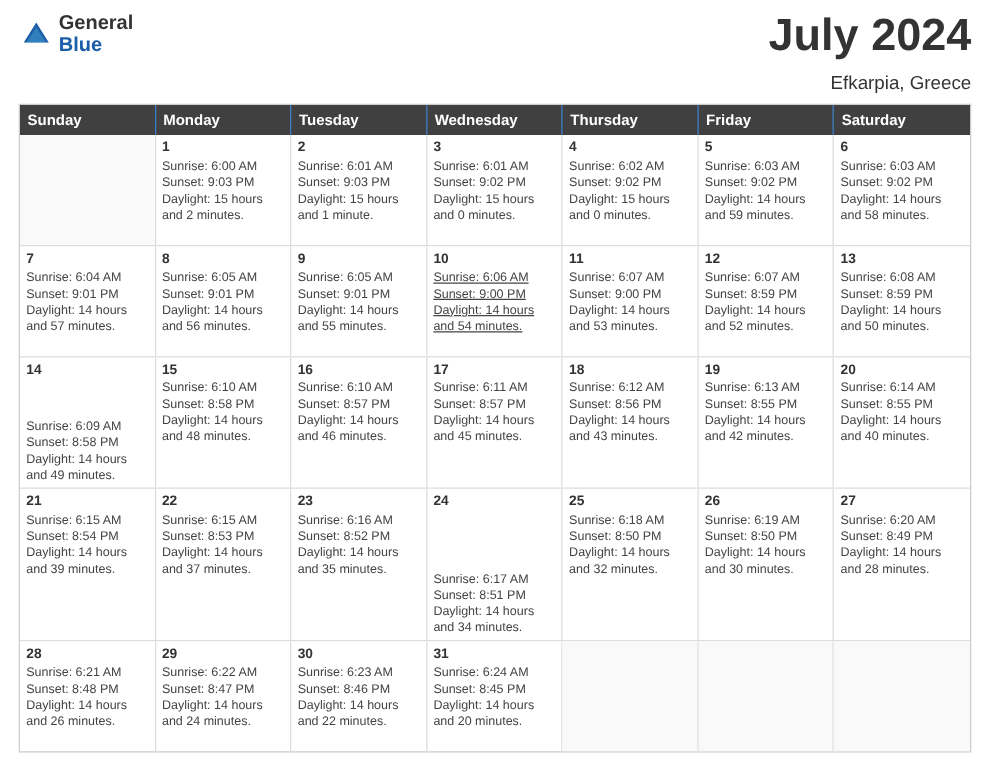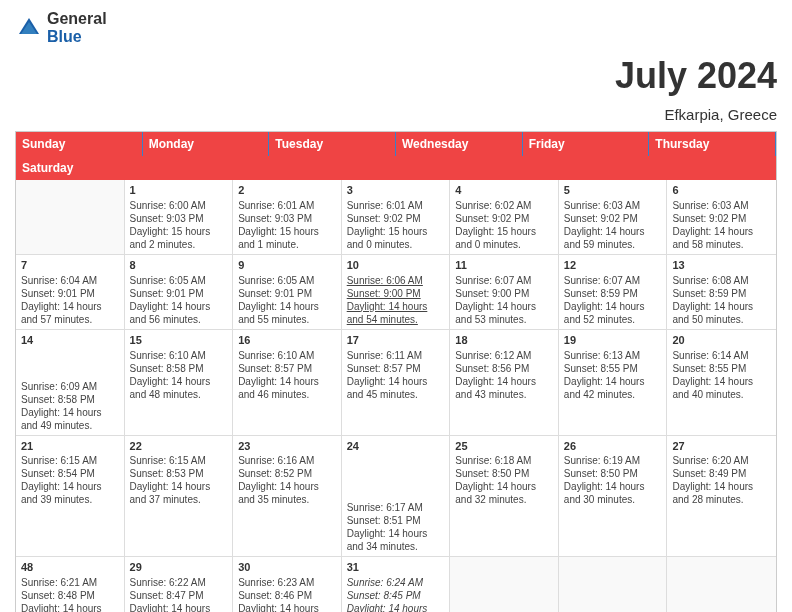--- a/index.html
+++ b/index.html
@@ -48,37 +48,36 @@
       height: 28px;
     }
     .title-block {
       text-align: right;
     }
     .title-month {
       font-size: 36px;
       font-weight: bold;
       color: #333;
       line-height: 1;
-      margin-top: 48px;
     }
     .title-location {
       font-size: 15px;
       color: #333;
       margin-top: 12px;
     }
     .calendar {
       flex: 1;
       display: flex;
       flex-direction: column;
       border: 1px solid #ccc;
     }
     .cal-header {
       display: grid;
-      grid-template-columns: repeat(6, 1fr);
-      background: #ef4444;
+      grid-template-columns: repeat(7, 1fr);
+      background: #404040;
     }
     .cal-header-cell {
       color: #fff;
       font-size: 12px;
       font-weight: bold;
       padding: 5px 6px;
       text-align: left;
       border-right: 1px solid #3a7fc8;
     }
     .cal-header-cell:last-child { border-right: none; }
@@ -136,22 +135,22 @@
       <div class="title-location">Efkarpia, Greece</div>
     </div>
   </div>
 
   <div class="calendar">
     <div class="cal-header">
       <div class="cal-header-cell">Sunday</div>
       <div class="cal-header-cell">Monday</div>
       <div class="cal-header-cell">Tuesday</div>
       <div class="cal-header-cell">Wednesday</div>
+      <div class="cal-header-cell">Thursday</div>
       <div class="cal-header-cell">Friday</div>
-      <div class="cal-header-cell">Thursday</div>
       <div class="cal-header-cell">Saturday</div>
     </div>
     <div class="cal-body" id="cal-body">
     <div class="cal-row">
           <div class="cal-cell empty"></div>
           <div class="cal-cell">
             <div class="day-num">1</div>
             <div class="day-info" style="white-space: pre-line;">Sunrise: 6:00 AM
 Sunset: 9:03 PM
 Daylight: 15 hours
@@ -341,21 +340,21 @@
           <div class="cal-cell">
             <div class="day-num">27</div>
             <div class="day-info" style="white-space: pre-line;">Sunrise: 6:20 AM
 Sunset: 8:49 PM
 Daylight: 14 hours
 and 28 minutes.</div>
           </div>
         </div>
         <div class="cal-row">
           <div class="cal-cell">
-            <div class="day-num">48</div>
+            <div class="day-num">28</div>
             <div class="day-info" style="white-space: pre-line;">Sunrise: 6:21 AM
 Sunset: 8:48 PM
 Daylight: 14 hours
 and 26 minutes.</div>
           </div>
           <div class="cal-cell">
             <div class="day-num">29</div>
             <div class="day-info" style="white-space: pre-line;">Sunrise: 6:22 AM
 Sunset: 8:47 PM
 Daylight: 14 hours
@@ -363,21 +362,21 @@
           </div>
           <div class="cal-cell">
             <div class="day-num">30</div>
             <div class="day-info" style="white-space: pre-line;">Sunrise: 6:23 AM
 Sunset: 8:46 PM
 Daylight: 14 hours
 and 22 minutes.</div>
           </div>
           <div class="cal-cell">
             <div class="day-num">31</div>
-            <div class="day-info" style="white-space: pre-line; font-style: italic;">Sunrise: 6:24 AM
+            <div class="day-info" style="white-space: pre-line;">Sunrise: 6:24 AM
 Sunset: 8:45 PM
 Daylight: 14 hours
 and 20 minutes.</div>
           </div>
           <div class="cal-cell empty"></div>
           <div class="cal-cell empty"></div>
           <div class="cal-cell empty"></div>
         </div>
       </div>
   </div>

